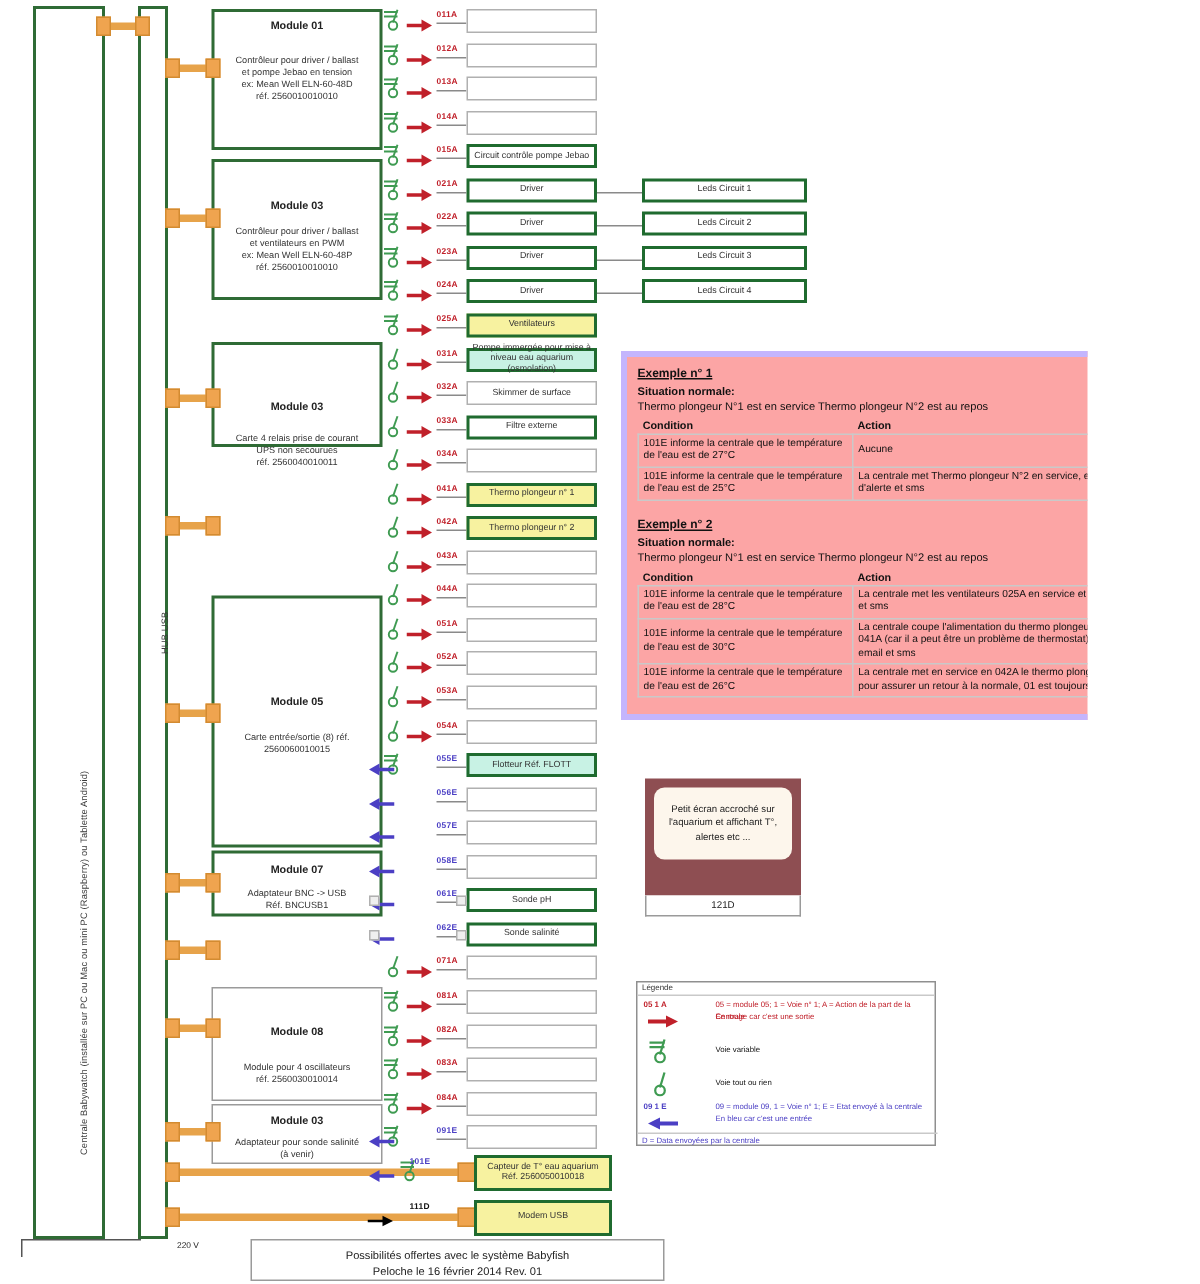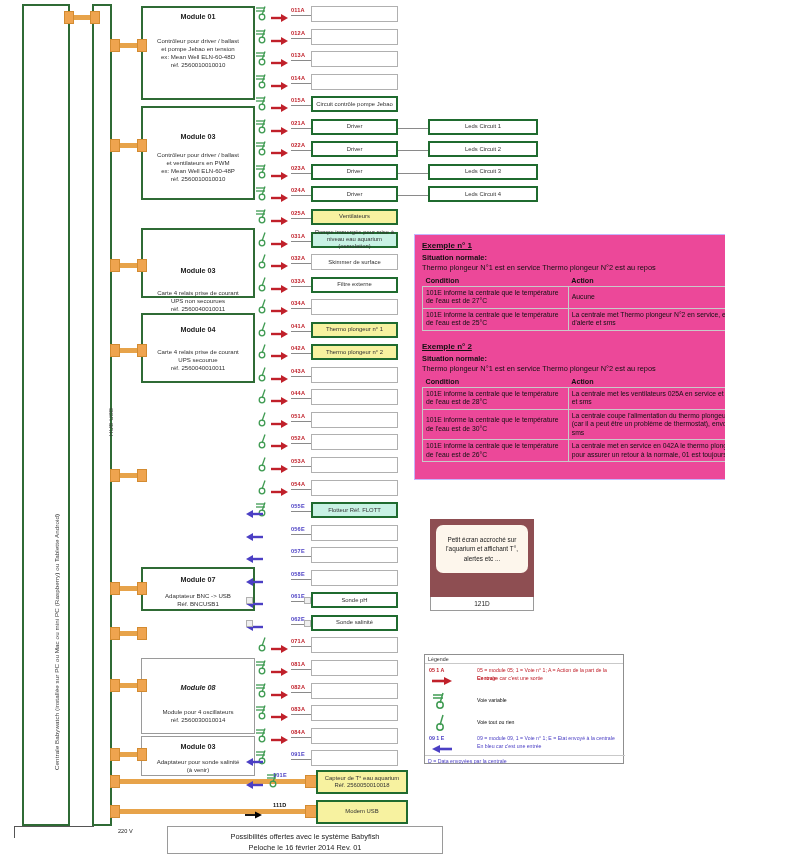--- a/index.html
+++ b/index.html
@@ -71,22 +71,22 @@
   }
   .pcode.out { color: #c0202a; }
   .pcode.in  { color: #4b3fc4; }
   .pcode.dat { color: #111; }
 
   
   .hline { background: #8a8a8a; height: 1px; }
 
   
   .expanel {
-    border: 1px solid #c4b5fd;
-    background: #ec4899;
+    border: 4px solid #c4b5fd;
+    background: #fca5a5;
     padding: 6px 7px 7px 7px;
   }
   .ex-head {
     font-size: 8px; font-weight: bold; color: #111;
     text-decoration: underline; margin-bottom: 3px;
   }
   .ex-sub { font-size: 7.4px; font-weight: bold; color: #111; }
   .ex-line { font-size: 7.4px; color: #111; margin: 1px 0 3px 0; }
   table.extab { border-collapse: collapse; width: 100%; margin-bottom: 2px; }
   table.extab th {
@@ -178,49 +178,48 @@
   <div class="abs module" style="left:141px; top:228px; width:114px; height:70px;">
     <div class="mod-title" style="padding-top:6px;margin-top:26px;">Module 03</div>
     <div class="mod-desc" style="white-space:pre-line; padding-top:12px;">Carte 4 relais prise de courant
 UPS non secourues
 réf. 2560040010011</div>
   </div>
   <div class="abs conn-bar" style="left:114px; top:263px; width:28px; height:5px;"></div>
   <div class="abs conn-blk" style="left:110px; top:259px; width:10px; height:13px;"></div>
   <div class="abs conn-blk" style="left:137px; top:259px; width:10px; height:13px;"></div>
 
-  <div class="abs module" style="left:141px; top:313px; width:114px; height:70px;">
-    <div class="mod-title" style="padding-top:6px;">Module 04</div>
-    <div class="mod-desc" style="white-space:pre-line; padding-top:12px;">Carte 4 relais prise de courant
-UPS secourue
-réf. 2560040010011</div>
-  </div>
   <div class="abs conn-bar" style="left:114px; top:348px; width:28px; height:5px;"></div>
   <div class="abs conn-blk" style="left:110px; top:344px; width:10px; height:13px;"></div>
   <div class="abs conn-blk" style="left:137px; top:344px; width:10px; height:13px;"></div>
 
+  <div class="abs module" style="left:141px; top:397px; width:114px; height:168px;">
+    <div class="mod-title" style="padding-top:60px;">Module 05</div>
+    <div class="mod-desc" style="white-space:pre-line; padding-top:14px;">Carte entrée/sortie (8) réf.
+2560060010015</div>
+  </div>
   <div class="abs conn-bar" style="left:114px; top:473px; width:28px; height:5px;"></div>
   <div class="abs conn-blk" style="left:110px; top:469px; width:10px; height:13px;"></div>
   <div class="abs conn-blk" style="left:137px; top:469px; width:10px; height:13px;"></div>
 
   <div class="abs module" style="left:141px; top:567px; width:114px; height:44px;">
     <div class="mod-title" style="padding-top:2px;">Module 07</div>
     <div class="mod-desc" style="white-space:pre-line; padding-top:6px;">Adaptateur BNC -&gt; USB
 Réf. BNCUSB1</div>
   </div>
   <div class="abs conn-bar" style="left:114px; top:586px; width:28px; height:5px;"></div>
   <div class="abs conn-blk" style="left:110px; top:582px; width:10px; height:13px;"></div>
   <div class="abs conn-blk" style="left:137px; top:582px; width:10px; height:13px;"></div>
 
   <div class="abs conn-bar" style="left:114px; top:631px; width:28px; height:5px;"></div>
   <div class="abs conn-blk" style="left:110px; top:627px; width:10px; height:13px;"></div>
   <div class="abs conn-blk" style="left:137px; top:627px; width:10px; height:13px;"></div>
 
   <div class="abs module plain" style="left:141px; top:658px; width:114px; height:76px;">
-    <div class="mod-title" style="padding-top:20px;font-style:italic;">Module 08</div>
+    <div class="mod-title" style="padding-top:20px;">Module 08</div>
     <div class="mod-desc" style="white-space:pre-line; padding-top:14px;">Module pour 4 oscillateurs
 réf. 2560030010014</div>
   </div>
   <div class="abs conn-bar" style="left:114px; top:683px; width:28px; height:5px;"></div>
   <div class="abs conn-blk" style="left:110px; top:679px; width:10px; height:13px;"></div>
   <div class="abs conn-blk" style="left:137px; top:679px; width:10px; height:13px;"></div>
 
   <div class="abs module plain" style="left:141px; top:736px; width:114px; height:40px;">
     <div class="mod-title" style="padding-top:1px;">Module 03</div>
     <div class="mod-desc" style="white-space:pre-line; padding-top:5px;">Adaptateur pour sonde salinité

